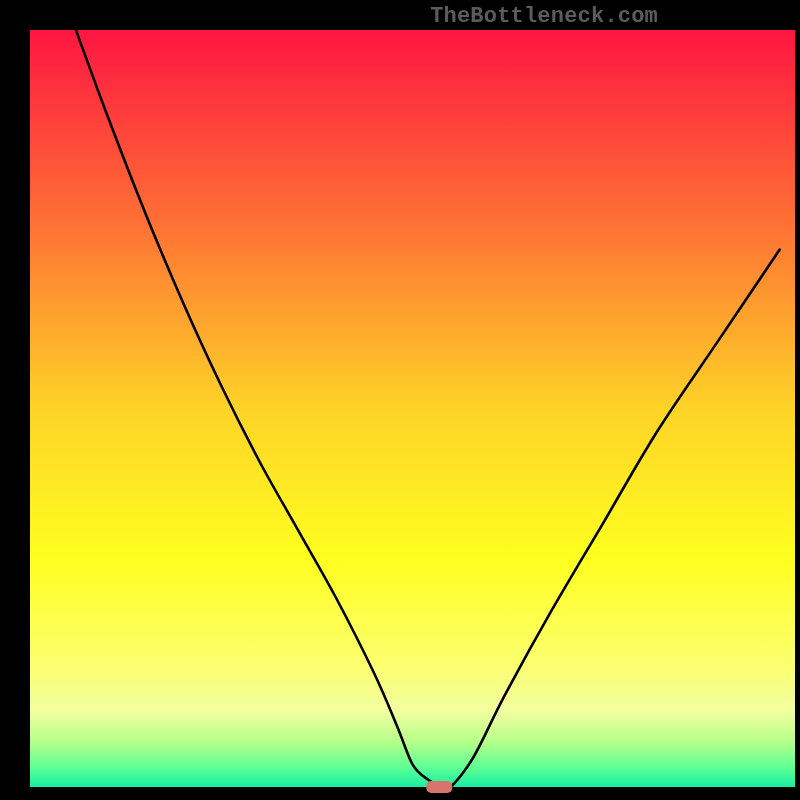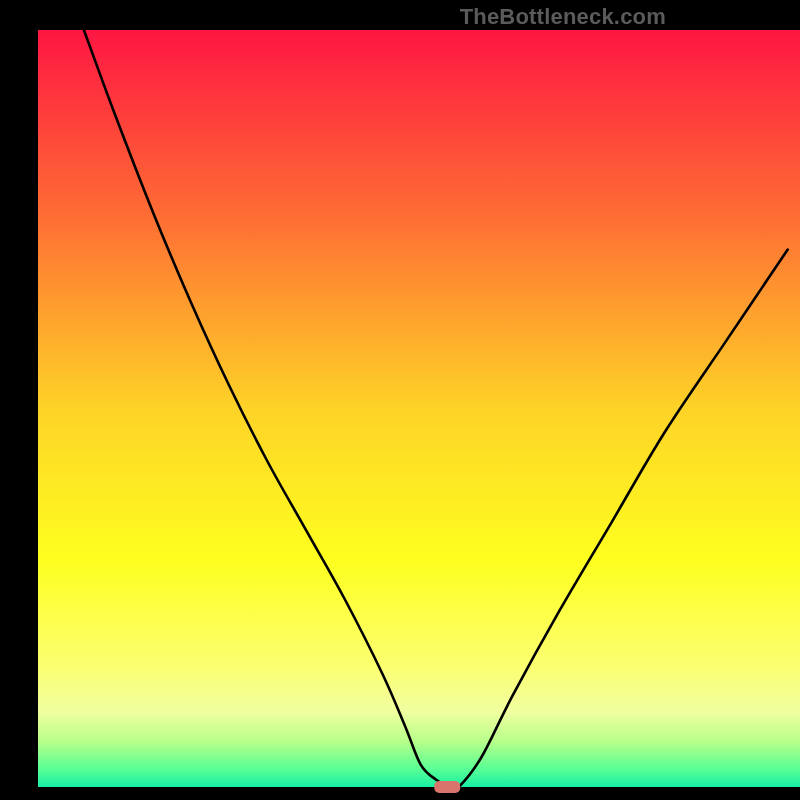--- a/index.html
+++ b/index.html
@@ -6,24 +6,25 @@
     margin: 0;
     padding: 0;
     width: 800px;
     height: 800px;
     background: #000;
     overflow: hidden;
     font-family: Arial, Helvetica, sans-serif;
   }
   .frame {
     position: absolute;
-    left: 8px;
+    left: 0;
     top: 0;
     width: 668px;
     height: 800px;
+    font-family: Liberation Mono, monospace;
   }
   .watermark {
     position: absolute;
     top: 4px;
     right: 10px;
     color: #5b5b5b;
     font-size: 22px;
     font-weight: 600;
     letter-spacing: 0.2px;
     z-index: 5;

